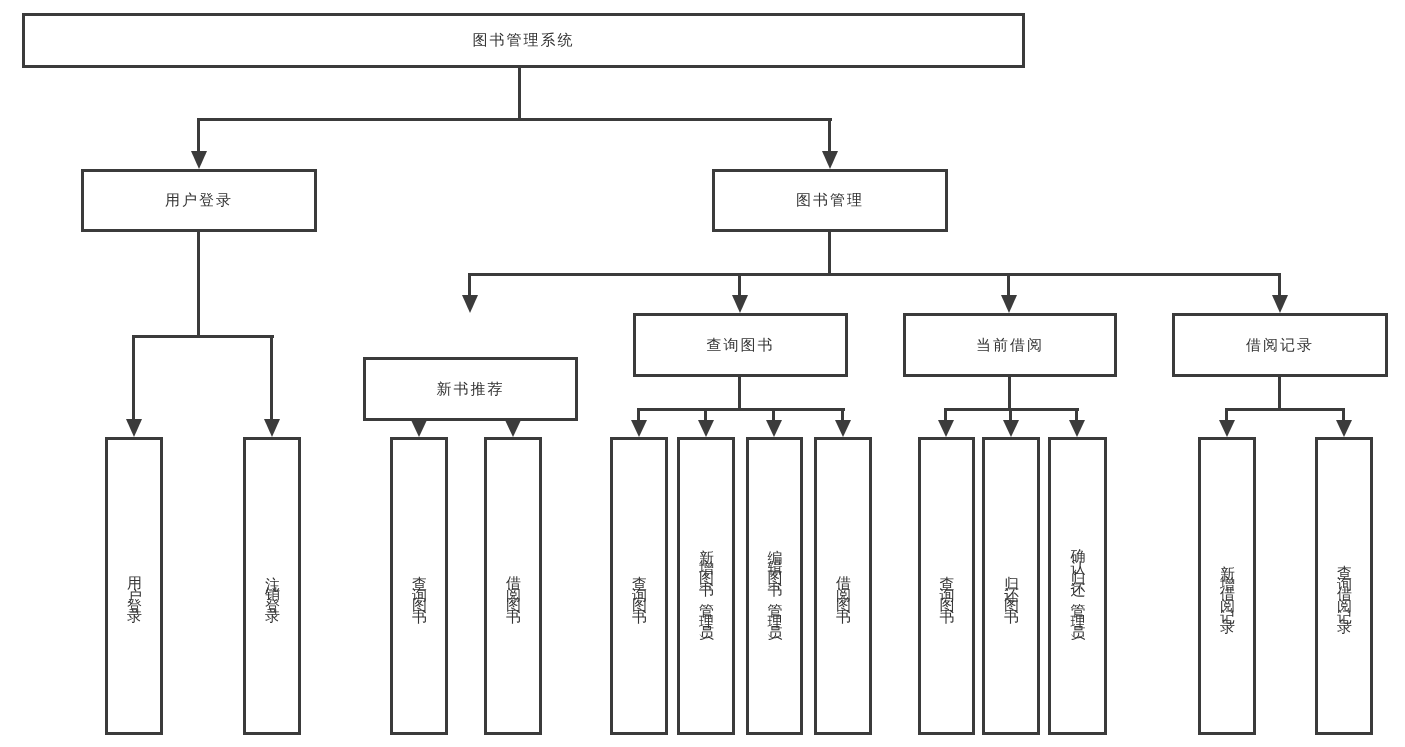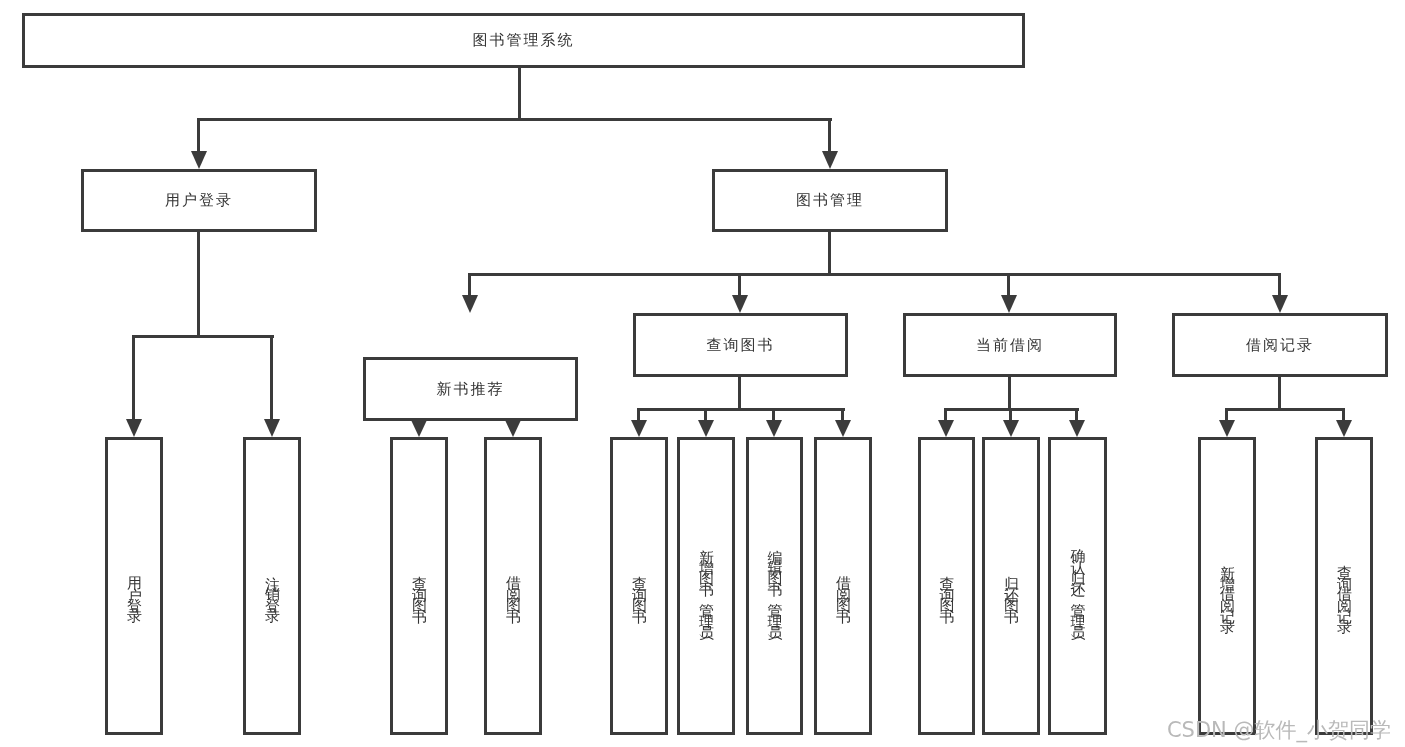--- a/index.html
+++ b/index.html
@@ -159,15 +159,14 @@
   <div class="vline" style="left:1075px; top:408px; height:14px;"></div>
   <div class="arrowhead small" style="left:1069px; top:420px;"></div>
 
   <div class="vline" style="left:1278px; top:377px; height:34px;"></div>
   <div class="hline" style="left:1225px; top:408px; width:120px;"></div>
   <div class="vline" style="left:1225px; top:408px; height:14px;"></div>
   <div class="arrowhead small" style="left:1219px; top:420px;"></div>
   <div class="vline" style="left:1342px; top:408px; height:14px;"></div>
   <div class="arrowhead small" style="left:1336px; top:420px;"></div>
 
-  <div class="watermark">CSDN @软件_小贺同学</div>
 
 </div>
 
 </body></html>

